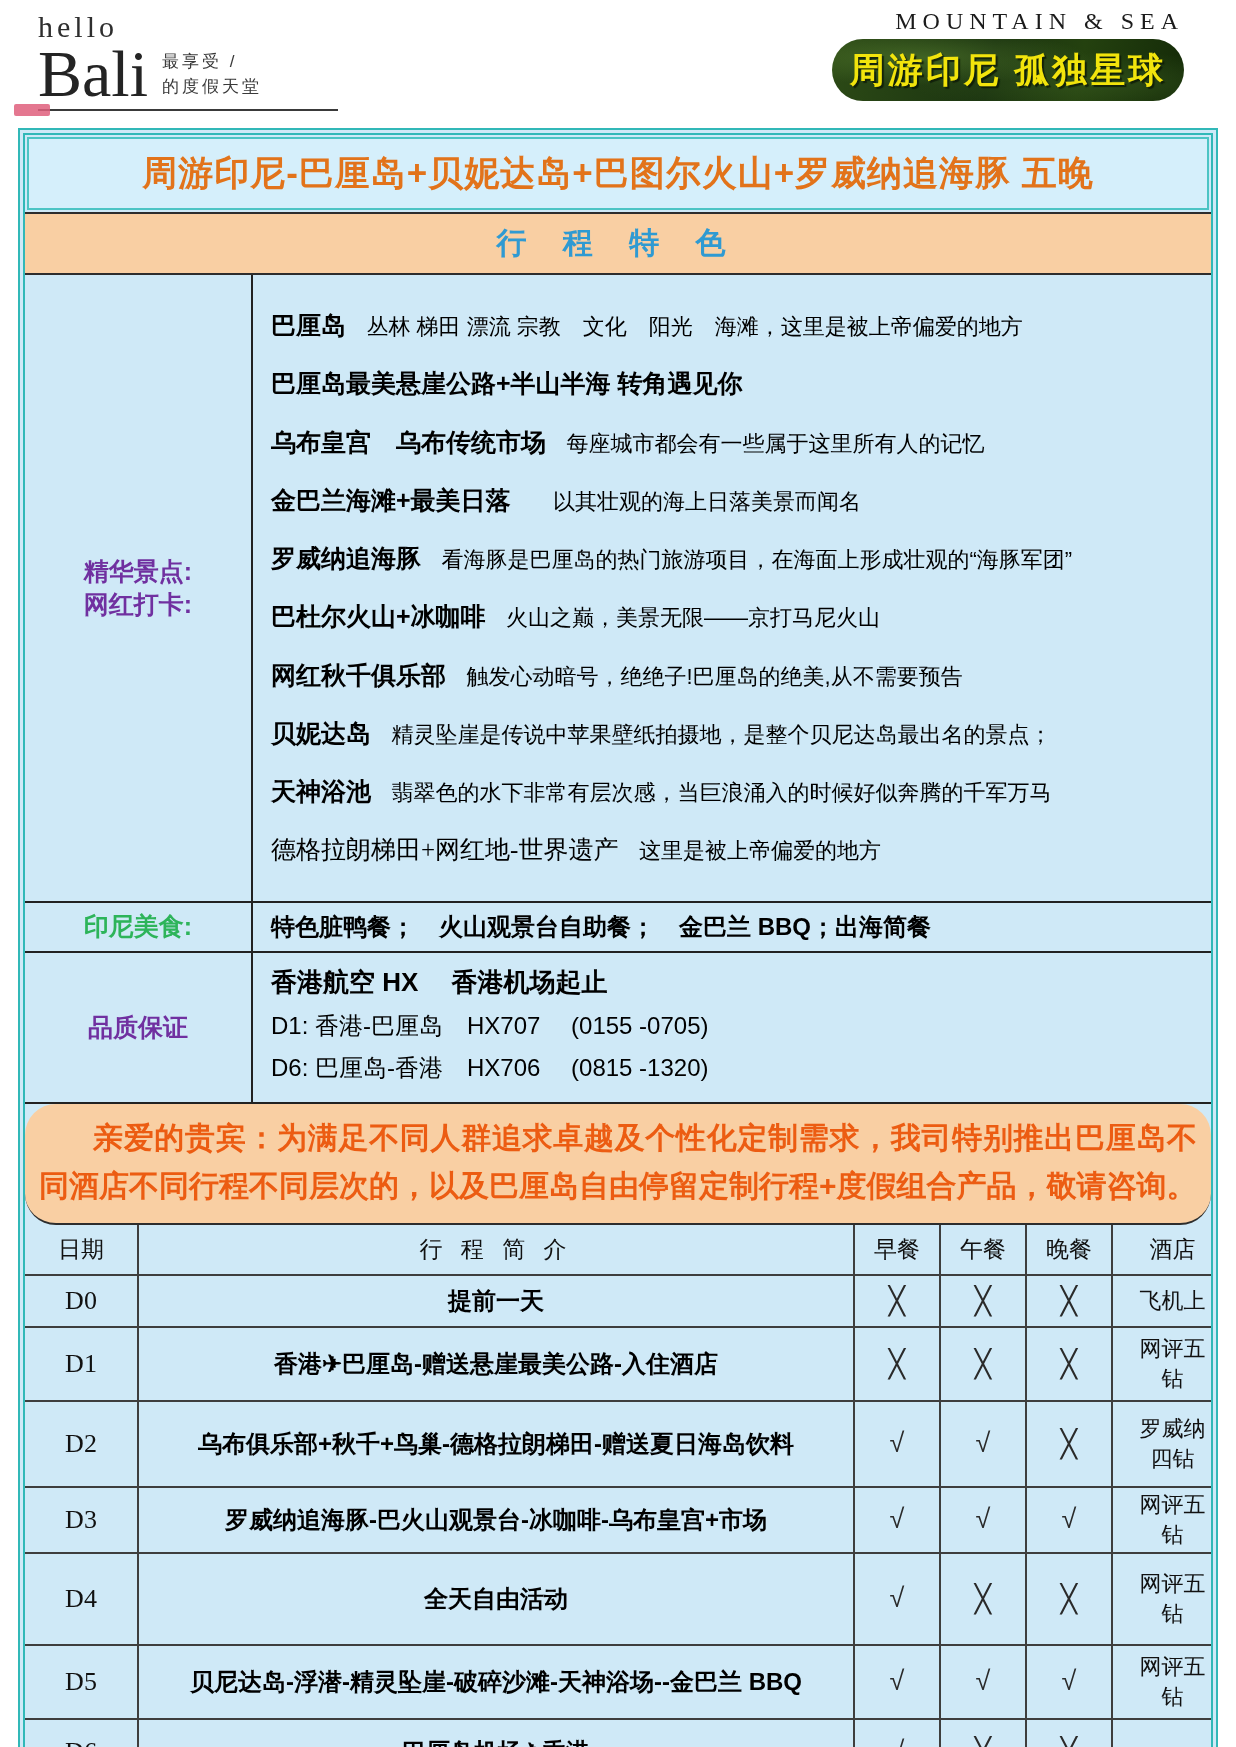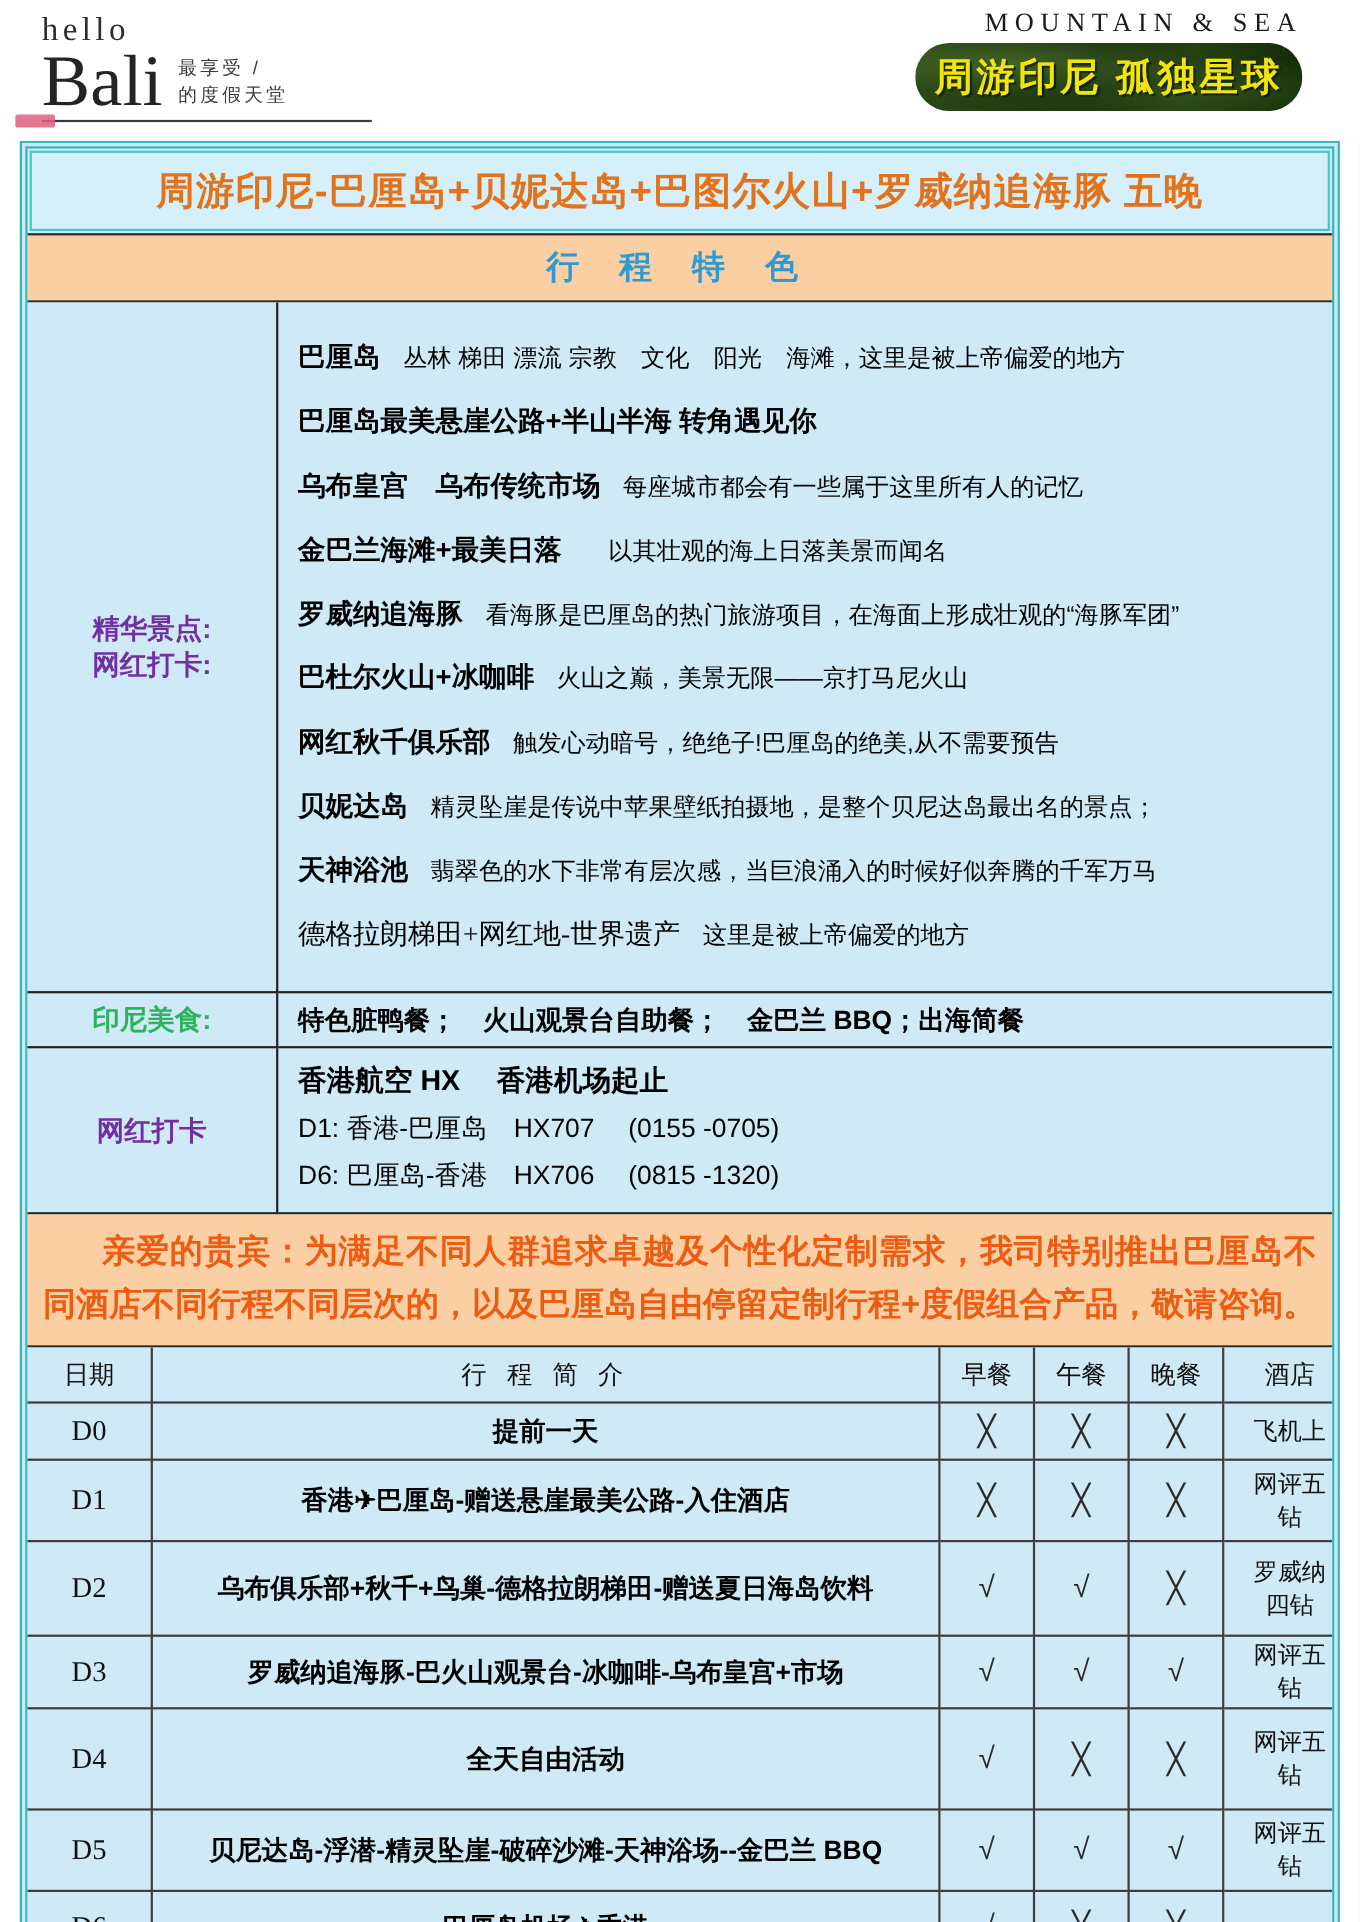--- a/index.html
+++ b/index.html
@@ -43,21 +43,21 @@
   .hl-line{margin:27px 0;line-height:1.25;}
   .hl-lead{font-size:25px;font-weight:bold;color:#000;margin-right:16px;}
   .hl-lead.serif-lead{font-family:"Liberation Serif",serif;font-weight:normal;}
   .hl-text{font-size:22px;color:#000;}
   .food-text{font-size:24px;font-weight:bold;color:#000;}
   .quality-text{font-size:27px;font-weight:bold;color:#000;}
   .air-line1{font-size:26px;font-weight:bold;color:#000;margin:4px 0 10px;}
   .air-line{font-size:24px;color:#000;margin:10px 0;}
 
   
-  .notice{background:#f9cfa3;border-bottom:2px solid #2d2d2d;padding:10px 14px 12px;}
+  .notice{background:#f9cfa3;border-bottom:2px solid #2d2d2d;padding:10px 14px 12px;border-radius:31px;}
   .notice-text{color:#ec5c12;font-size:30px;font-weight:bold;line-height:1.62;text-indent:54px;text-align:justify;}
 
   
   .itinerary{width:100%;border-collapse:collapse;background:#cfe9f7;}
   .itinerary td{border:2px solid #3e3e3e;text-align:center;vertical-align:middle;padding:2px 4px;}
   .itinerary td:first-child{border-left:none;}
   .itinerary td:last-child{border-right:none;padding-left:25px;}
   .itinerary tr:first-child td{border-top:none;}
   .col-day{width:104px;font-family:"Liberation Serif",serif;font-size:26px;color:#111;margin-top:46px;}
   .col-desc{width:706px;font-weight:bold;font-size:24px;color:#000;}
@@ -152,21 +152,21 @@
           <span class="hl-lead serif-lead">德格拉朗梯田+网红地-世界遗产</span>
           <span class="hl-text">这里是被上帝偏爱的地方</span>
         </div>
       </td>
     </tr>
     <tr>
       <td class="f-label green">印尼美食:</td>
       <td class="f-content food-text">特色脏鸭餐；　火山观景台自助餐；　金巴兰 BBQ；出海简餐</td>
     </tr>
     <tr>
-      <td class="f-label purple">网红打卡</td>
+      <td class="f-label purple">品质保证</td>
       <td class="f-content">
         <div class="air-line1">香港航空 HX　 香港机场起止</div>
         <div class="air-line">D1: 香港-巴厘岛　HX707　 (0155 -0705)</div>
         <div class="air-line">D6: 巴厘岛-香港　HX706　 (0815 -1320)</div>
       </td>
     </tr>
   </tbody>
     </table>
 
   <div class="notice">

